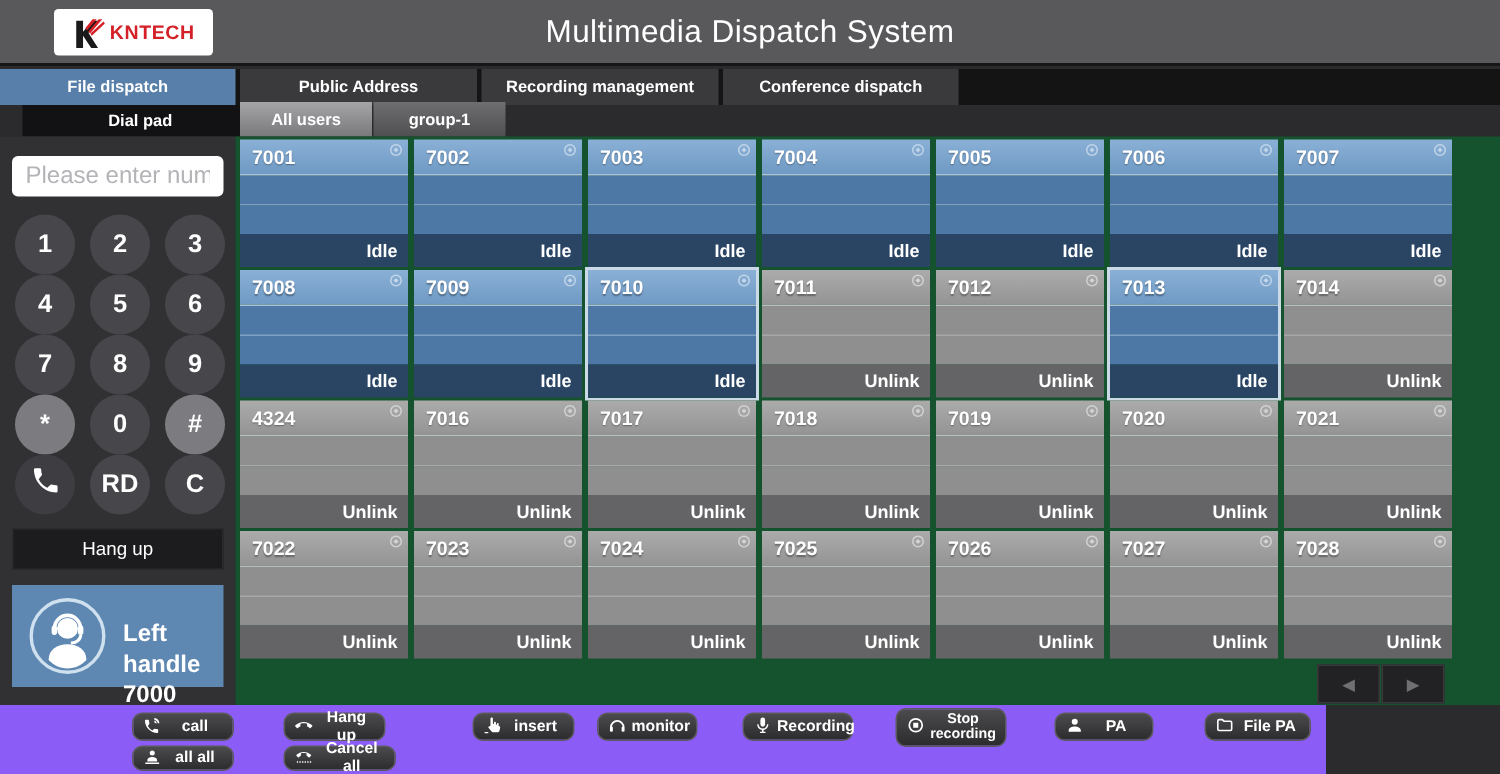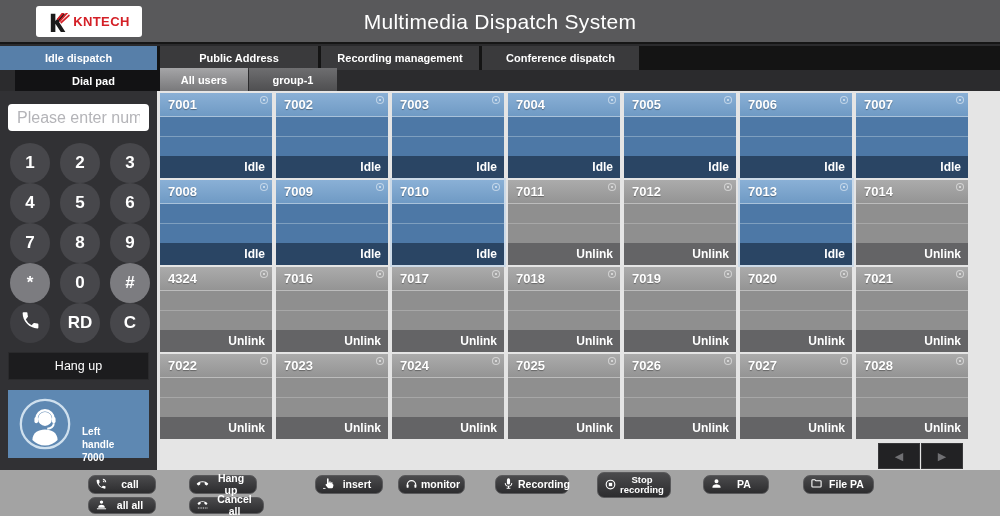--- a/index.html
+++ b/index.html
@@ -33,24 +33,24 @@
   .number-input{position:absolute;left:8px;top:13px;width:141px;height:27px;border-radius:4px;border:none;background:#fff;font-size:16px;padding:0 9px;color:#0c4a6e;font-family:"Liberation Sans",sans-serif;outline:none;}
   .number-input::placeholder{color:#b4b4b8;}
   .keypad{position:absolute;left:5px;top:52px;width:150px;display:flex;flex-wrap:wrap;}
   .key{width:40px;height:40px;border-radius:50%;margin:0 5px 0 5px;display:flex;align-items:center;justify-content:center;color:#fff;font-size:17px;font-weight:bold;background:#47474b;border:none;cursor:pointer;font-family:"Liberation Sans",sans-serif;}
   .key.alt{background:#7c7c80;}
   .key.call-key{background:#3e3e42;}
   .key svg{width:21px;height:21px;}
   .hangup-btn{position:absolute;left:8px;top:261px;width:141px;height:28px;background:#1c1c1e;color:#fff;font-size:12.5px;display:flex;align-items:center;justify-content:center;border:1px solid #2a2a2c;cursor:pointer;font-family:"Liberation Sans",sans-serif;}
   .handle{position:absolute;left:8px;top:299px;width:141px;height:68px;background:#5e88b2;display:flex;align-items:center;padding:0 6px 0 10px;gap:10px;cursor:pointer;}
   .handle-icon{flex:none;width:54px;height:54px;}
-  .handle-text{color:#fff;font-weight:bold;font-size:10px;line-height:1.3;margin-top:40px;}
+  .handle-text{color:#fff;font-weight:bold;font-size:16px;line-height:1.3;margin-top:40px;}
 
   
-  .main{position:absolute;left:157px;top:91px;width:843px;height:379px;background:#e5e5e5;}
+  .main{position:absolute;left:157px;top:91px;width:843px;height:379px;background:#14532d;}
   .grid{position:absolute;left:3px;top:2px;display:grid;grid-template-columns:repeat(7,112px);grid-auto-rows:85px;column-gap:4px;row-gap:2px;}
   .card{position:relative;display:flex;flex-direction:column;cursor:pointer;}
   .card.selected{box-shadow:0 0 0 2px #ccdae8;}
   .card-head{height:24px;display:flex;align-items:center;position:relative;}
   .card-num{color:#fff;font-size:13px;font-weight:bold;padding-left:8px;text-shadow:0 1px 1px rgba(0,0,0,.35);}
   .card-badge{position:absolute;right:4px;top:3px;width:8px;height:8px;border:1px solid rgba(255,255,255,.5);border-radius:50%;background:radial-gradient(circle at 50% 50%, rgba(255,255,255,.55) 0 30%, transparent 35%);}
   .card-body{flex:1;display:flex;flex-direction:column;}
   .band{flex:1;}
   .card-foot{height:22px;display:flex;align-items:center;justify-content:flex-end;padding-right:7px;color:#fff;font-size:12px;font-weight:bold;}
   .idle .card-head{background:linear-gradient(#8ab0d6,#6f9ac4);border-bottom:1px solid #a9c2da;}
@@ -59,21 +59,21 @@
   .idle .card-foot{background:#2a4564;text-align:center;}
   .unlink .card-head{background:linear-gradient(#ababab,#949494);border-bottom:1px solid #bcbcbc;}
   .unlink .band1{background:#8f8f8f;border-bottom:1px solid #a7a7a7;}
   .unlink .band2{background:#8f8f8f;}
   .unlink .card-foot{background:#646466;}
 
   .pagination{position:absolute;left:721px;top:352px;display:flex;gap:1px;}
   .page-btn{width:42px;height:26px;background:#222224;border:1px solid #39393b;color:#707073;font-size:11px;display:flex;align-items:center;justify-content:center;cursor:pointer;}
 
   
-  .toolbar{position:absolute;left:0;top:470px;width:1000px;height:46px;background:#a3a3a3;}
+  .toolbar{position:absolute;left:0;top:470px;width:884px;height:46px;background:#8b5cf6;}
   .tb-btn{position:absolute;height:19px;border-radius:7px;background:linear-gradient(#4b4b4d,#2c2c2e);border:1px solid #5a5a5c;display:flex;align-items:center;color:#fff;font-size:10.5px;font-weight:bold;padding:0 6px;gap:3px;cursor:pointer;font-family:"Liberation Sans",sans-serif;}
   .tb-btn svg{width:13px;height:13px;flex:none;}
   .tb-label{flex:1;text-align:center;line-height:1.05;}
   .tb-call{left:88px;top:5px;width:68px;}
   .tb-hangup{left:189px;top:5px;width:68px;}
   .tb-insert{left:279px;top:5px;width:68px;margin-left:36px;}
   .tb-monitor{left:398px;top:5px;width:67px;}
   .tb-recording{left:495px;top:5px;width:74px;}
   .tb-stop{left:597px;top:2px;width:74px;height:26px;font-size:9.5px;}
   .tb-pa{left:703px;top:5px;width:66px;}
@@ -89,21 +89,21 @@
   <div class="logo">
     <svg class="logo-k" viewBox="0 0 24 22">
       <path fill="#1a1a1a" d="M3 2h5v8l7-8h4l-7 9 7 11h-5l-6-9v9H3z"></path>
       <path fill="#d42027" d="M15 1l3 0-7 8-1.4-1.4zM19.5 1l2.6 0-9 10.4-1.2-1.5zM23 2.6L24 4l-9.6 9-1-1.6z"></path>
     </svg>
     <span class="logo-text">KNTECH</span>
   </div>
 </div>
 
 <div class="nav-row">
-    <div class="nav-tab active">Idle dispatch</div>
+    <div class="nav-tab active">File dispatch</div>
     <div class="nav-tab">Public Address</div>
     <div class="nav-tab">Recording management</div>
     <div class="nav-tab">Conference dispatch</div>
   </div>
 
 <div class="dial-title">Dial pad</div>
 <div class="group-tabs">
     <div class="group-tab active">All users</div>
     <div class="group-tab">group-1</div>
   </div>

